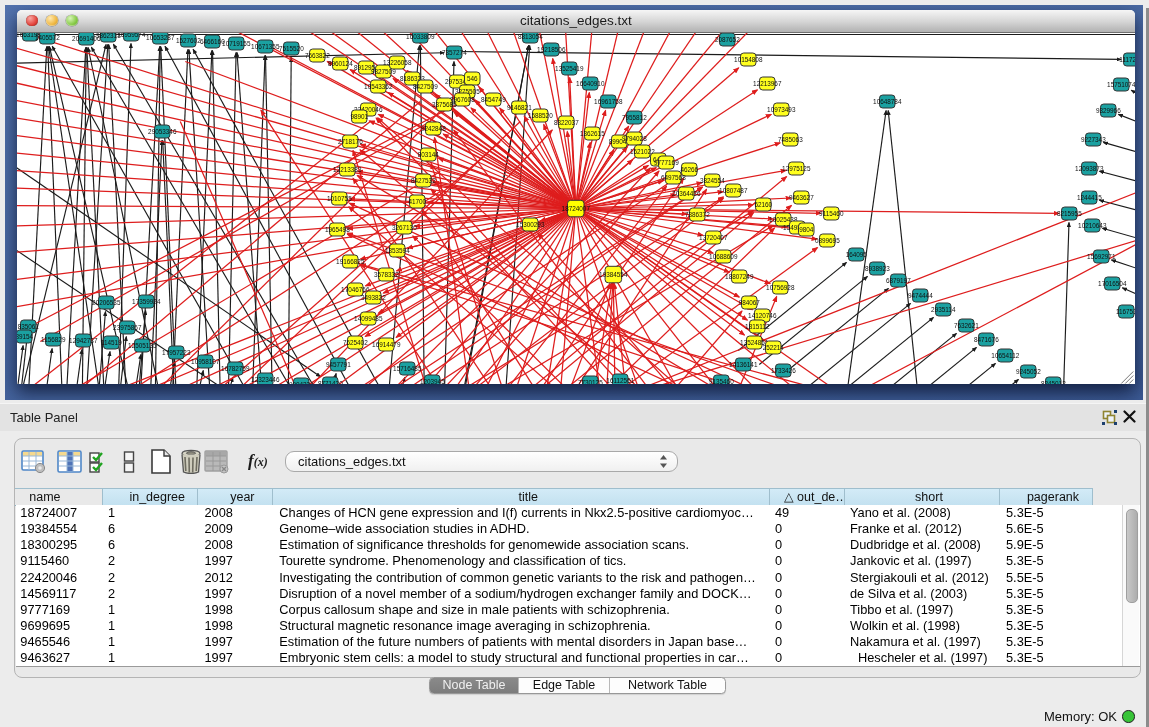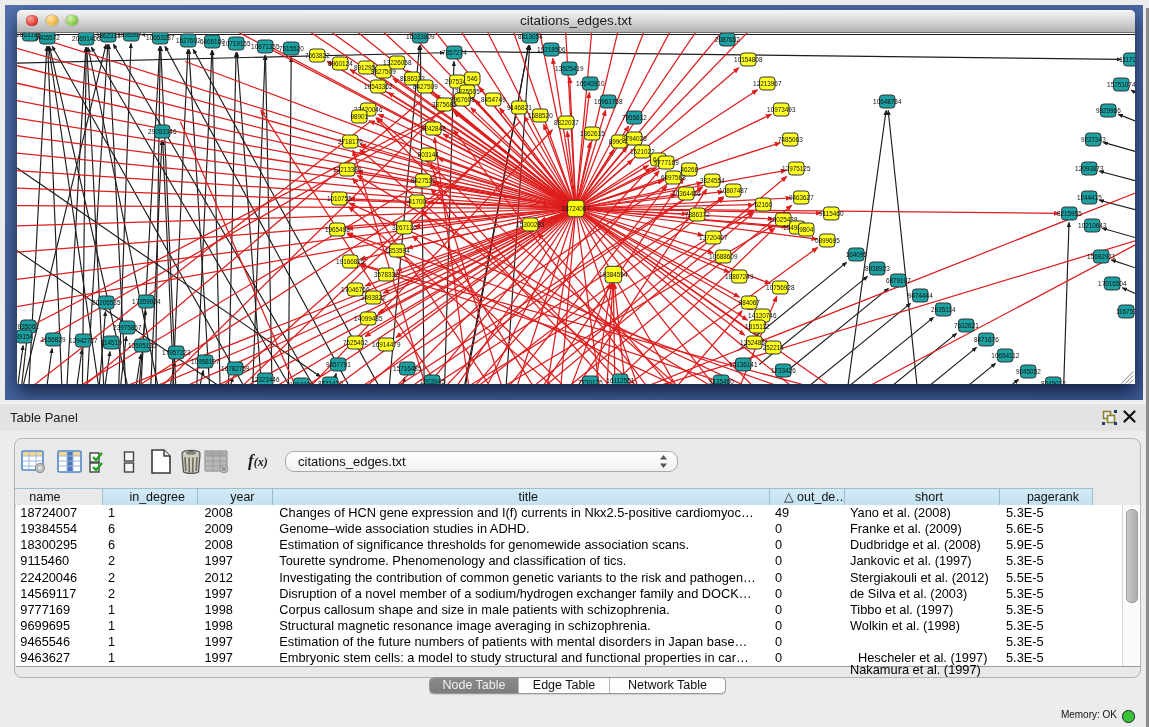--- a/index.html
+++ b/index.html
@@ -26,21 +26,21 @@
 #tbody{position:absolute;left:15.7px;top:504.9px;width:1124px;height:161.2px;background:#fff;
   border-bottom:1px solid #9a9a9a;font-size:12.8px;color:#000}
 #sb{position:absolute;left:1122px;top:504.9px;width:16px;height:161px;background:#fafafa;
   border-left:1px solid #d6d6d6;}
 #sbthumb{position:absolute;left:2.5px;top:4px;width:10px;height:92px;border-radius:5px;
   background:linear-gradient(90deg,#c9c9c9,#adadad);border:1px solid #9f9f9f}
 #tabs{position:absolute;left:429px;top:677px;height:15px;font-size:12.5px;display:flex;
   border:1px solid #989898;border-radius:4.5px;overflow:hidden;background:#fdfdfd;
   box-shadow:0 1px 1px rgba(0,0,0,0.12)}
 .tab{height:29px;line-height:15px;text-align:center;color:#111}
-#status{position:absolute;right:32px;top:709px;font-size:10px;color:#111}
+#status{position:absolute;right:32px;top:709px;font-size:13px;color:#111}
 #memdot{position:absolute;left:1122px;top:710px;width:10.5px;height:10.5px;border-radius:50%;
   background:#38c438;border:1.6px solid #222}
 </style></head><body>
 <div id="desktop">
  <div id="win">
   <div id="titlebar">
     <div id="title">citations_edges.txt</div>
     <div class="tl" style="left:9.6px;background:radial-gradient(circle at 35% 30%,#f7a8a3,#e4443c 60%,#9f271f);box-shadow:inset 0 0 1px #7a1d16"></div>
     <div class="tl" style="left:29.6px;background:radial-gradient(circle at 35% 30%,#ffe9b0,#efb63e 60%,#aa7a1d);"></div>
     <div class="tl" style="left:49.6px;background:radial-gradient(circle at 35% 30%,#d8f5b8,#84c943 60%,#4f8f21);"></div>
@@ -693,21 +693,21 @@
     <div style="position:absolute;left:188.8px;top:0.0px;width:65.80000000000001px;height:16.17px;line-height:16.17px;white-space:nowrap;overflow:hidden;">2008</div>
     <div style="position:absolute;left:263.6px;top:0.0px;width:487.69999999999993px;height:16.17px;line-height:16.17px;white-space:nowrap;overflow:hidden;">Changes of HCN gene expression and I(f) currents in Nkx2.5-positive cardiomyoc…</div>
     <div style="position:absolute;left:759.3px;top:0.0px;width:67.0px;height:16.17px;line-height:16.17px;white-space:nowrap;overflow:hidden;">49</div>
     <div style="position:absolute;left:834.3px;top:0.0px;width:147.0px;height:16.17px;line-height:16.17px;white-space:nowrap;overflow:hidden;">Yano et al. (2008)</div>
     <div style="position:absolute;left:990.3px;top:0.0px;width:84.0px;height:16.17px;line-height:16.17px;white-space:nowrap;overflow:hidden;">5.3E-5</div>
     <div style="position:absolute;left:4.600000000000001px;top:16.17px;width:79.69999999999999px;height:16.17px;line-height:16.17px;white-space:nowrap;overflow:hidden;">19384554</div>
     <div style="position:absolute;left:92.3px;top:16.17px;width:87.50000000000001px;height:16.17px;line-height:16.17px;white-space:nowrap;overflow:hidden;">6</div>
     <div style="position:absolute;left:188.8px;top:16.17px;width:65.80000000000001px;height:16.17px;line-height:16.17px;white-space:nowrap;overflow:hidden;">2009</div>
     <div style="position:absolute;left:263.6px;top:16.17px;width:487.69999999999993px;height:16.17px;line-height:16.17px;white-space:nowrap;overflow:hidden;">Genome–wide association studies in ADHD.</div>
     <div style="position:absolute;left:759.3px;top:16.17px;width:67.0px;height:16.17px;line-height:16.17px;white-space:nowrap;overflow:hidden;">0</div>
-    <div style="position:absolute;left:834.3px;top:16.17px;width:147.0px;height:16.17px;line-height:16.17px;white-space:nowrap;overflow:hidden;">Franke et al. (2009)</div>
+    <div style="position:absolute;left:834.3px;top:16.17px;width:147.0px;height:16.17px;line-height:16.17px;white-space:nowrap;overflow:hidden;">Franke et al. (2012)</div>
     <div style="position:absolute;left:990.3px;top:16.17px;width:84.0px;height:16.17px;line-height:16.17px;white-space:nowrap;overflow:hidden;">5.6E-5</div>
     <div style="position:absolute;left:4.600000000000001px;top:32.34px;width:79.69999999999999px;height:16.17px;line-height:16.17px;white-space:nowrap;overflow:hidden;">18300295</div>
     <div style="position:absolute;left:92.3px;top:32.34px;width:87.50000000000001px;height:16.17px;line-height:16.17px;white-space:nowrap;overflow:hidden;">6</div>
     <div style="position:absolute;left:188.8px;top:32.34px;width:65.80000000000001px;height:16.17px;line-height:16.17px;white-space:nowrap;overflow:hidden;">2008</div>
     <div style="position:absolute;left:263.6px;top:32.34px;width:487.69999999999993px;height:16.17px;line-height:16.17px;white-space:nowrap;overflow:hidden;">Estimation of significance thresholds for genomewide association scans.</div>
     <div style="position:absolute;left:759.3px;top:32.34px;width:67.0px;height:16.17px;line-height:16.17px;white-space:nowrap;overflow:hidden;">0</div>
     <div style="position:absolute;left:834.3px;top:32.34px;width:147.0px;height:16.17px;line-height:16.17px;white-space:nowrap;overflow:hidden;">Dudbridge et al. (2008)</div>
     <div style="position:absolute;left:990.3px;top:32.34px;width:84.0px;height:16.17px;line-height:16.17px;white-space:nowrap;overflow:hidden;">5.9E-5</div>
     <div style="position:absolute;left:4.600000000000001px;top:48.510000000000005px;width:79.69999999999999px;height:16.17px;line-height:16.17px;white-space:nowrap;overflow:hidden;">9115460</div>
     <div style="position:absolute;left:92.3px;top:48.510000000000005px;width:87.50000000000001px;height:16.17px;line-height:16.17px;white-space:nowrap;overflow:hidden;">2</div>
@@ -742,21 +742,21 @@
     <div style="position:absolute;left:188.8px;top:113.19000000000001px;width:65.80000000000001px;height:16.17px;line-height:16.17px;white-space:nowrap;overflow:hidden;">1998</div>
     <div style="position:absolute;left:263.6px;top:113.19000000000001px;width:487.69999999999993px;height:16.17px;line-height:16.17px;white-space:nowrap;overflow:hidden;">Structural magnetic resonance image averaging in schizophrenia.</div>
     <div style="position:absolute;left:759.3px;top:113.19000000000001px;width:67.0px;height:16.17px;line-height:16.17px;white-space:nowrap;overflow:hidden;">0</div>
     <div style="position:absolute;left:834.3px;top:113.19000000000001px;width:147.0px;height:16.17px;line-height:16.17px;white-space:nowrap;overflow:hidden;">Wolkin et al. (1998)</div>
     <div style="position:absolute;left:990.3px;top:113.19000000000001px;width:84.0px;height:16.17px;line-height:16.17px;white-space:nowrap;overflow:hidden;">5.3E-5</div>
     <div style="position:absolute;left:4.600000000000001px;top:129.36px;width:79.69999999999999px;height:16.17px;line-height:16.17px;white-space:nowrap;overflow:hidden;">9465546</div>
     <div style="position:absolute;left:92.3px;top:129.36px;width:87.50000000000001px;height:16.17px;line-height:16.17px;white-space:nowrap;overflow:hidden;">1</div>
     <div style="position:absolute;left:188.8px;top:129.36px;width:65.80000000000001px;height:16.17px;line-height:16.17px;white-space:nowrap;overflow:hidden;">1997</div>
     <div style="position:absolute;left:263.6px;top:129.36px;width:487.69999999999993px;height:16.17px;line-height:16.17px;white-space:nowrap;overflow:hidden;">Estimation of the future numbers of patients with mental disorders in Japan base…</div>
     <div style="position:absolute;left:759.3px;top:129.36px;width:67.0px;height:16.17px;line-height:16.17px;white-space:nowrap;overflow:hidden;">0</div>
-    <div style="position:absolute;left:834.3px;top:129.36px;width:147.0px;height:16.17px;line-height:16.17px;white-space:nowrap;overflow:hidden;margin-top:28px;">Nakamura et al. (1997)</div>
+    <div style="position:absolute;left:834.3px;top:129.36px;width:147.0px;height:16.17px;line-height:16.17px;white-space:nowrap;overflow:hidden;">Nakamura et al. (1997)</div>
     <div style="position:absolute;left:990.3px;top:129.36px;width:84.0px;height:16.17px;line-height:16.17px;white-space:nowrap;overflow:hidden;">5.3E-5</div>
     <div style="position:absolute;left:4.600000000000001px;top:145.53000000000003px;width:79.69999999999999px;height:16.17px;line-height:16.17px;white-space:nowrap;overflow:hidden;">9463627</div>
     <div style="position:absolute;left:92.3px;top:145.53000000000003px;width:87.50000000000001px;height:16.17px;line-height:16.17px;white-space:nowrap;overflow:hidden;">1</div>
     <div style="position:absolute;left:188.8px;top:145.53000000000003px;width:65.80000000000001px;height:16.17px;line-height:16.17px;white-space:nowrap;overflow:hidden;">1997</div>
     <div style="position:absolute;left:263.6px;top:145.53000000000003px;width:487.69999999999993px;height:16.17px;line-height:16.17px;white-space:nowrap;overflow:hidden;">Embryonic stem cells: a model to study structural and functional properties in car…</div>
     <div style="position:absolute;left:759.3px;top:145.53000000000003px;width:67.0px;height:16.17px;line-height:16.17px;white-space:nowrap;overflow:hidden;">0</div>
     <div style="position:absolute;left:834.3px;top:145.53000000000003px;width:147.0px;height:16.17px;line-height:16.17px;white-space:nowrap;overflow:hidden;margin-left:8px;">Hescheler et al. (1997)</div>
     <div style="position:absolute;left:990.3px;top:145.53000000000003px;width:84.0px;height:16.17px;line-height:16.17px;white-space:nowrap;overflow:hidden;">5.3E-5</div>
   </div>
 <div id="sb">

